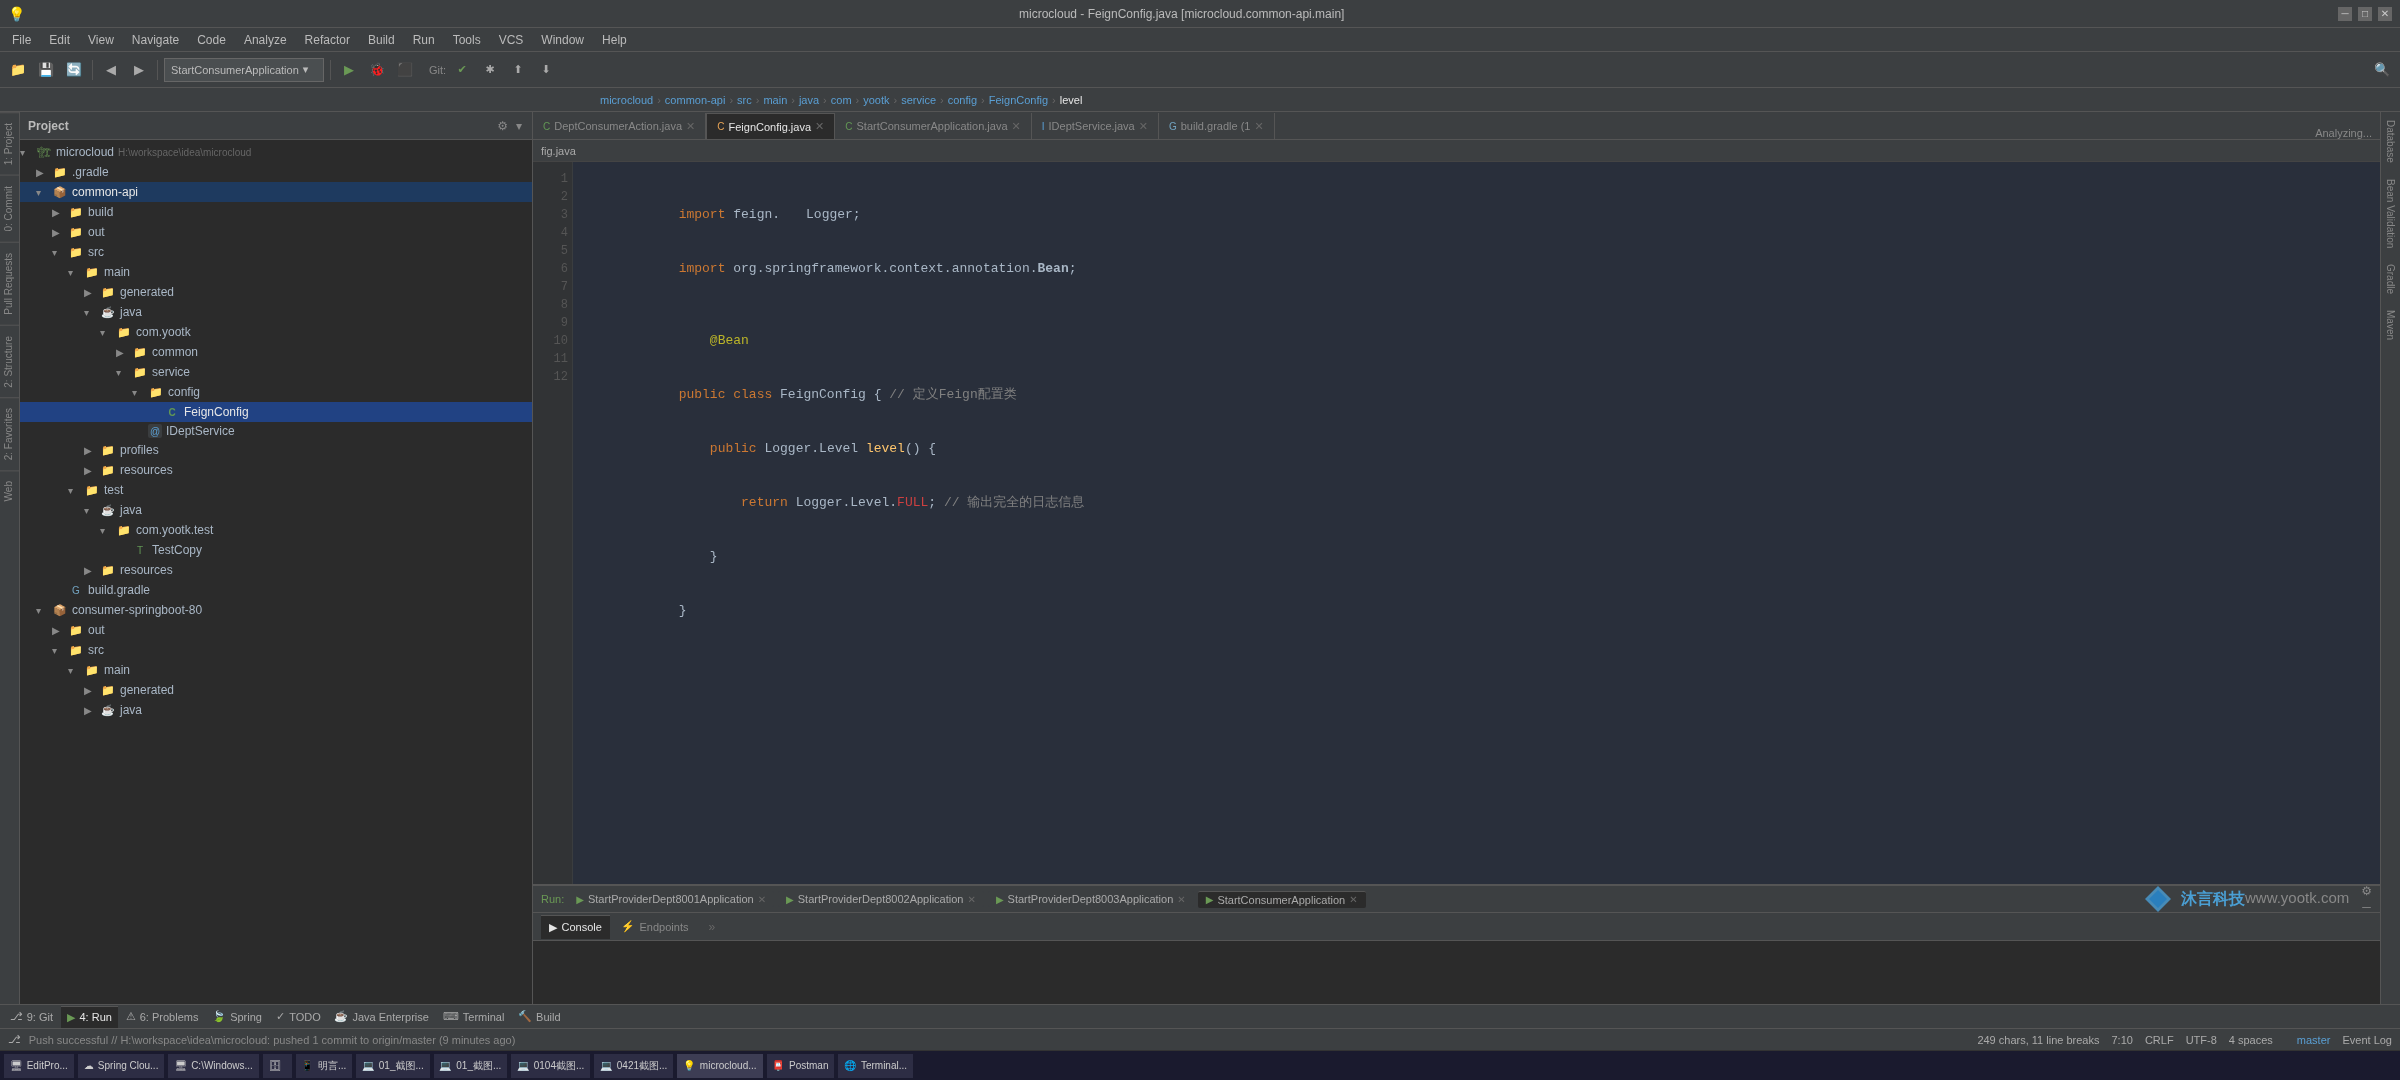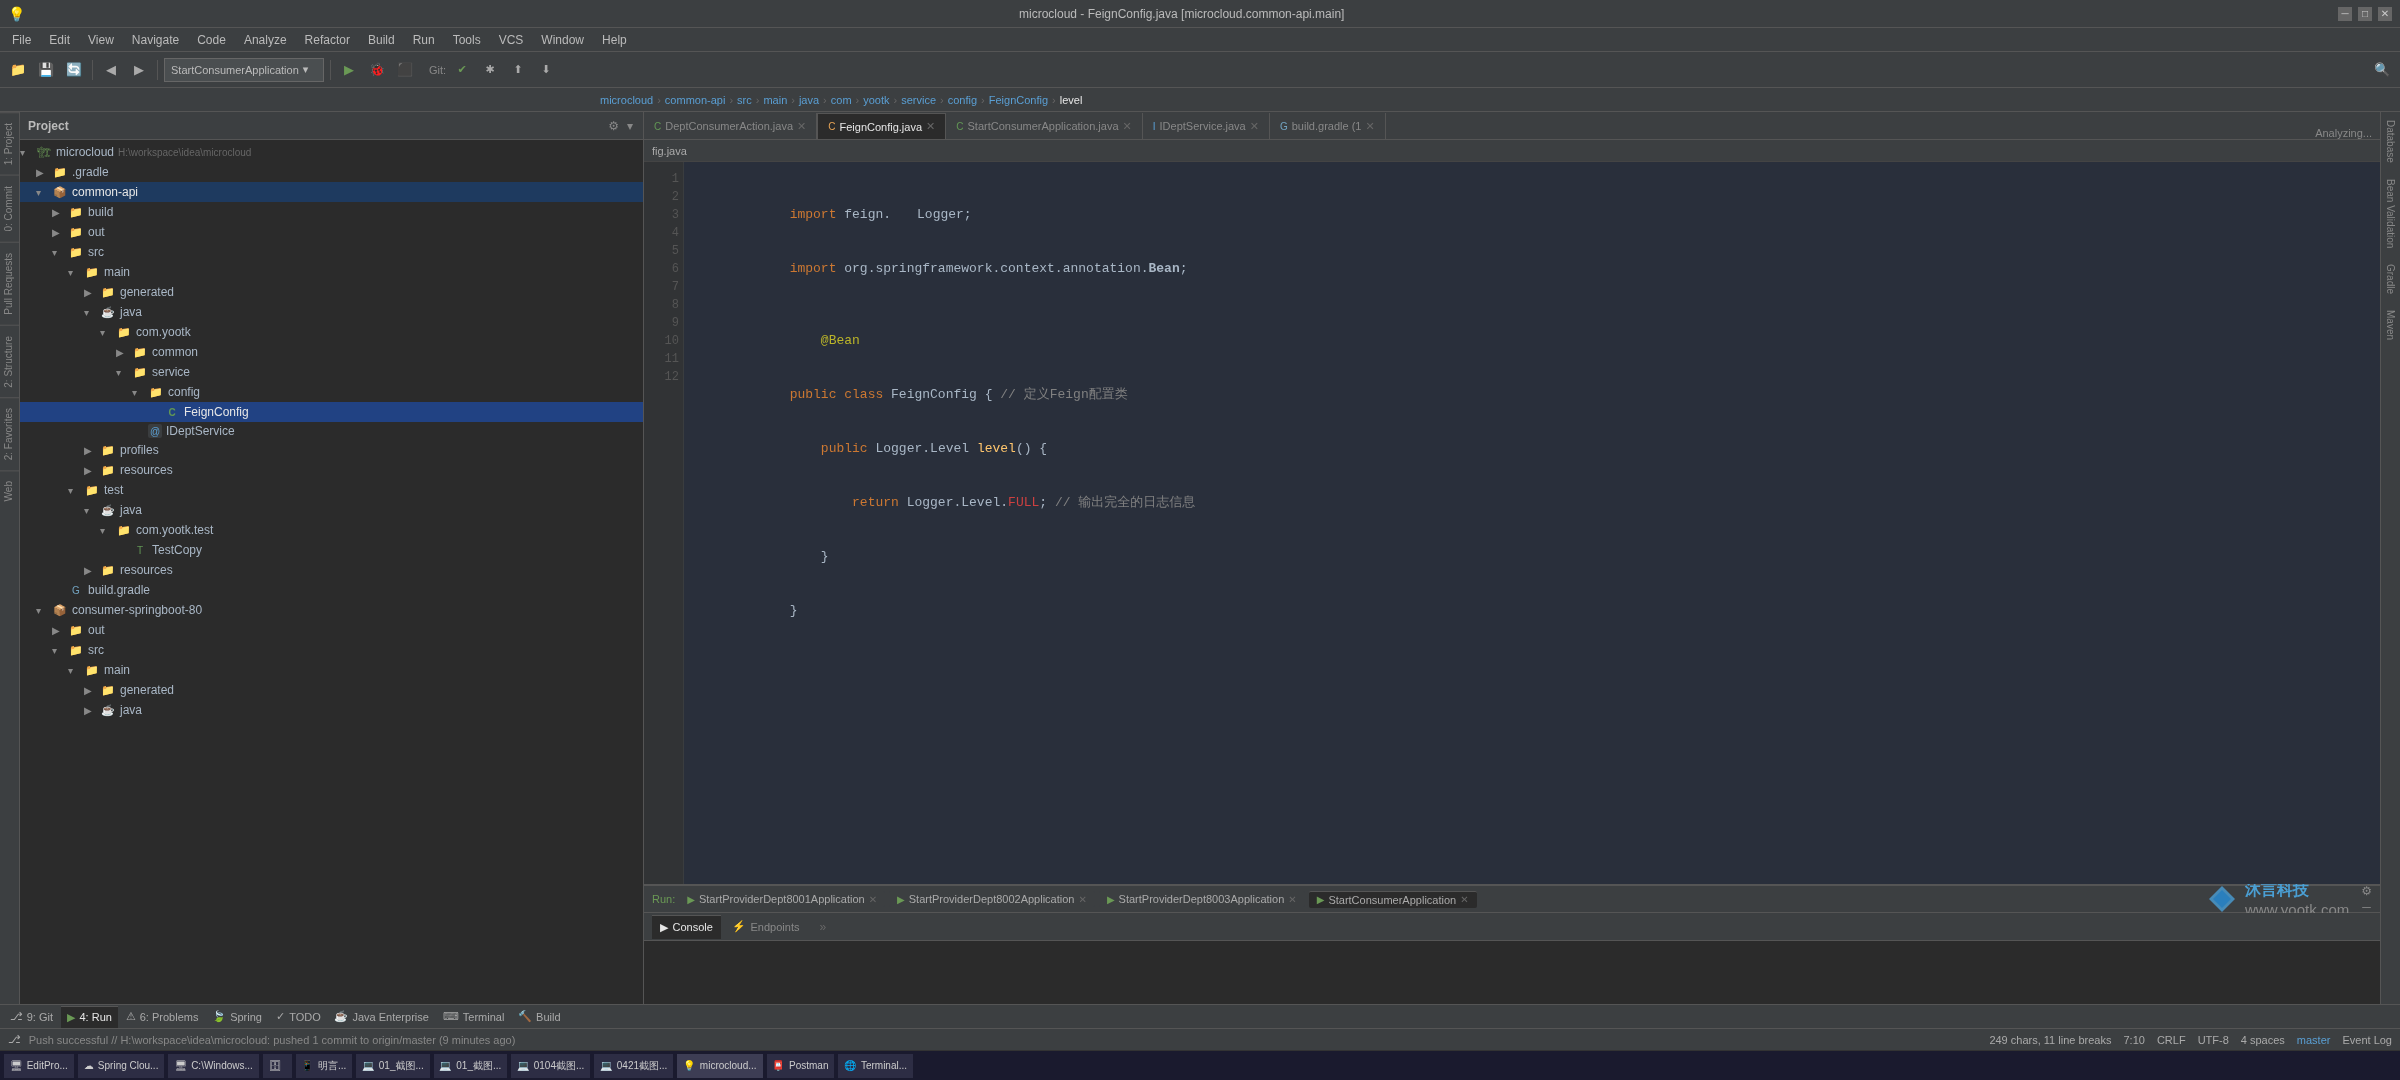--- a/index.html
+++ b/index.html
@@ -116,21 +116,21 @@
       gap: 2px;
       font-size: 11px;
       color: #aaa;
     }
     .breadcrumb-sep { color: #666; margin: 0 2px; }
     .breadcrumb-item { color: #5a9fd4; cursor: pointer; }
     .breadcrumb-item.active { color: #e6e6e6; }
 
     
     .project-panel {
-      width: 624px;
+      width: 513px;
       background: #2b2b2b;
       border-right: 1px solid #555;
       display: flex;
       flex-direction: column;
     }
     .panel-header {
       background: #3c3f41;
       height: 28px;
       display: flex;
       align-items: center;
@@ -858,21 +858,21 @@
             <span style="color:#6a9955; font-size:10px;">▶</span>
             <span>StartConsumerApplication</span>
             <span style="color:#666; font-size:10px;">✕</span>
           </div>
 
           <div class="logo-area">
             <svg class="logo-diamond" viewBox="0 0 30 30">
               <polygon points="15,2 28,15 15,28 2,15" fill="#4a9fd4" opacity="0.8"></polygon>
               <polygon points="15,6 24,15 15,24 6,15" fill="#2a7fbd"></polygon>
             </svg>
-            <div style="display:flex; flex-direction:column;">
+            <div style="display:flex; flex-direction:row;">
               <span class="logo-text">沐言科技</span>
               <span class="logo-url">www.yootk.com</span>
             </div>
             <div style="display:flex; flex-direction:column; gap:2px; margin-left:4px;">
               <button style="background:transparent; border:none; color:#888; cursor:pointer; font-size:12px;">⚙</button>
               <button style="background:transparent; border:none; color:#888; cursor:pointer; font-size:12px;">─</button>
             </div>
           </div>
         </div>
         <div class="bottom-tabs">
@@ -937,21 +937,21 @@
     <div class="status-left">
       <span style="color:#aaa;">⎇</span>
       <span>Push successful // H:\workspace\idea\microcloud: pushed 1 commit to origin/master (9 minutes ago)</span>
     </div>
     <div class="status-right">
       <span>249 chars, 11 line breaks</span>
       <span>7:10</span>
       <span>CRLF</span>
       <span>UTF-8</span>
       <span>4 spaces</span>
-      <span style="color:#5a9fd4;">master</span>
+      <span style="color:#5a9fd4;margin-left:12px;">master</span>
       <span>Event Log</span>
     </div>
   </div>
 
   <div class="taskbar">
     <div class="taskbar-item">
       <span>🖥</span>
       <span>EditPro...</span>
     </div>
     <div class="taskbar-item">

